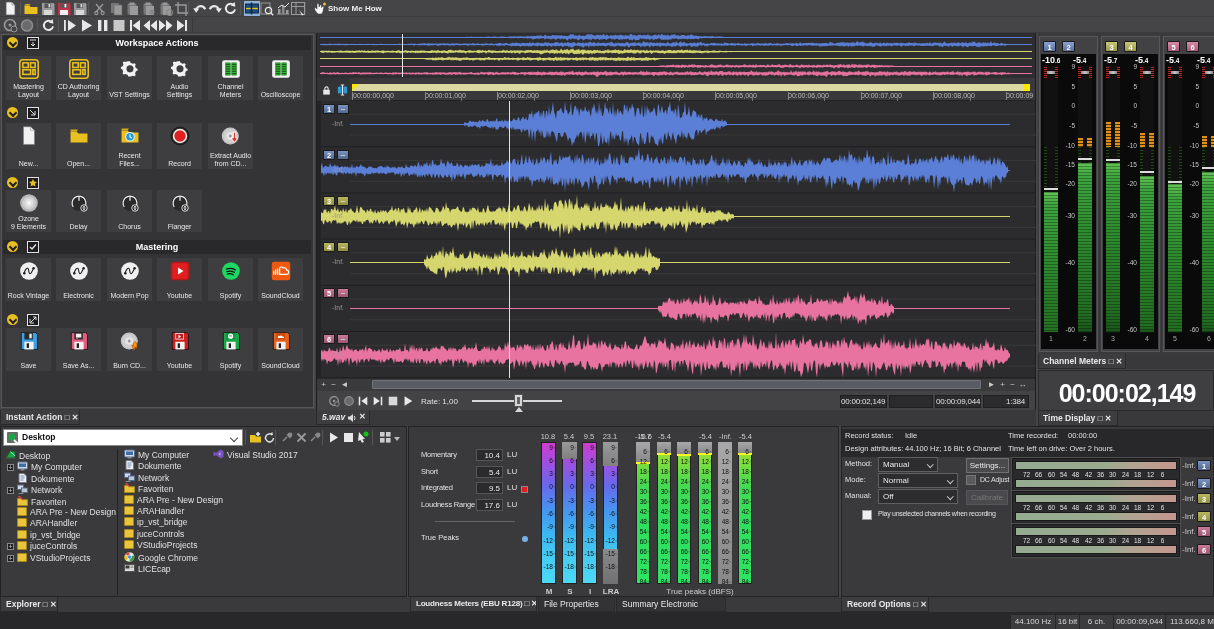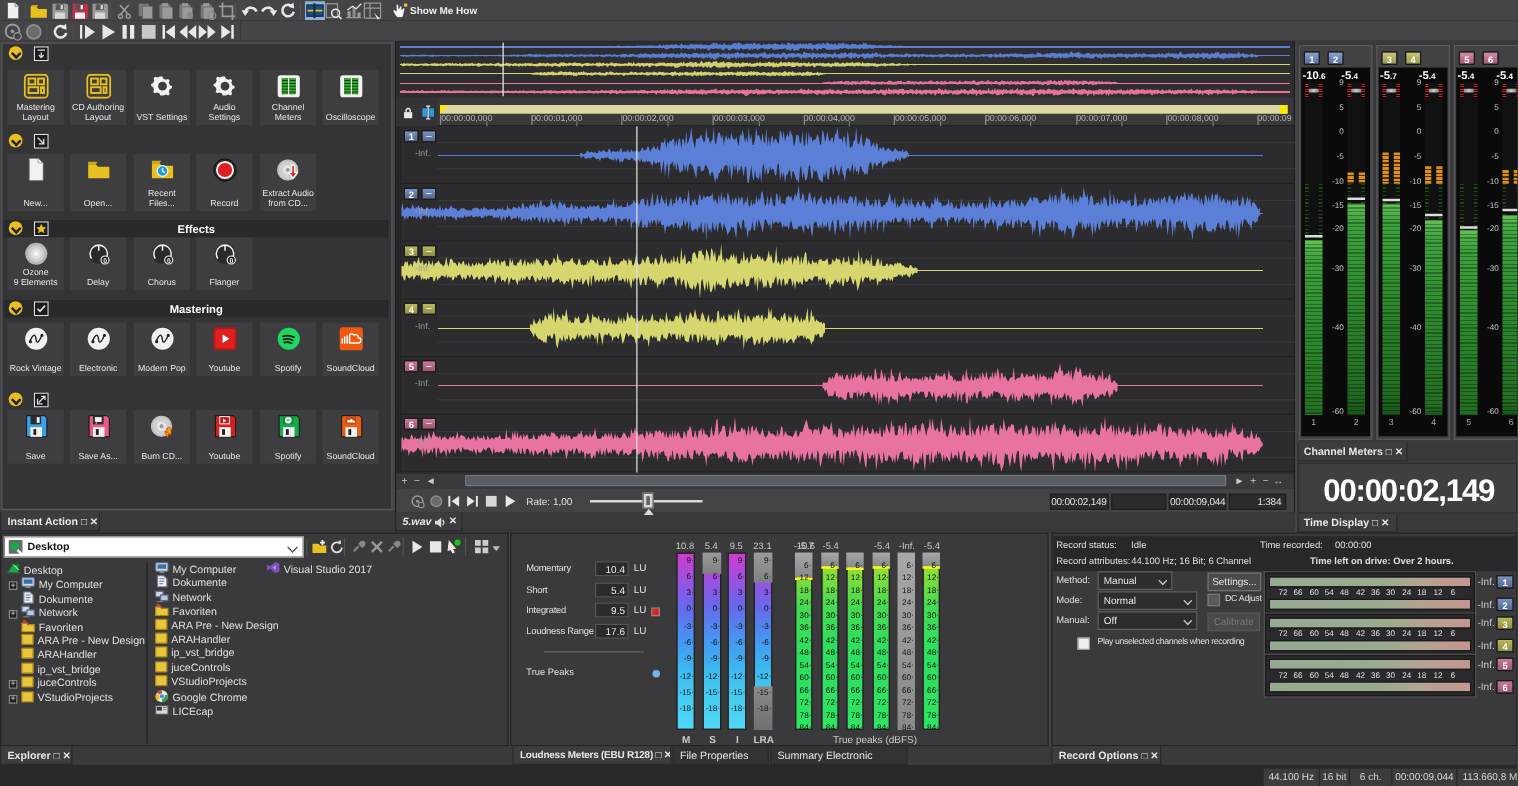--- a/index.html
+++ b/index.html
@@ -176,21 +176,21 @@
     </svg>
 <svg class="abs" style="left:174px;top:18px" width="16" height="15" viewBox="0 0 16 15">
       <path d="M3 2l7.5 5.5L3 13z" fill="#e8e8e8"></path>
       <rect x="11" y="2" width="2" height="11" fill="#e8e8e8"></rect>
     </svg>
 <div class="abs" style="left:37px;top:19px;width:1px;height:13px;background:#39393b;border-right:1px solid #555;"></div>
 <div class="abs" style="left:58px;top:19px;width:1px;height:13px;background:#39393b;border-right:1px solid #555;"></div>
 <div class="abs" style="left:0;top:17px;width:193px;height:16px;border-right:1px solid #39393b;"></div>
 
 <div class="abs" style="left:1px;top:34px;width:313px;height:374px;background:#343436;border:1px solid #57575a;"></div>
-<div class="hdr" style="top:176px;">Effects</div>
+<div class="hdr" style="top:36px;">Workspace Actions</div>
 <div class="hdr" style="top:240px;">Mastering</div>
 <div class="chev" style="top:37px;"></div>
 <svg class="abs" style="left:27px;top:37px" width="12" height="12" viewBox="0 0 12 12">
       <rect x="0.5" y="0.5" width="11" height="11" fill="#1d1d1f" stroke="#e0e0e0"></rect>
       <path d="M3 3h6M6 5v4M4 7l2 2 2-2" stroke="#e0e0e0" fill="none"></path>
     </svg>
 <div class="chev" style="top:107px;"></div>
 <svg class="abs" style="left:27px;top:107px" width="12" height="12" viewBox="0 0 12 12">
       <rect x="0.5" y="0.5" width="11" height="11" fill="#1d1d1f" stroke="#e0e0e0"></rect>
       <path d="M3 3l5 5M8 4v4H4" stroke="#e0e0e0" fill="none"></path>
@@ -1095,25 +1095,25 @@
 <div class="pknum" style="left:738px;top:548px;width:14px;z-index:3;">66<span style="color:#333;">⋅</span></div>
 <div class="pknum" style="left:738px;top:558px;width:14px;z-index:3;">72<span style="color:#333;">⋅</span></div>
 <div class="pknum" style="left:738px;top:568px;width:14px;z-index:3;">78<span style="color:#333;">⋅</span></div>
 <div class="pknum" style="left:738px;top:578px;width:14px;z-index:3;">84<span style="color:#333;">⋅</span></div>
 <div class="abs" style="left:640px;top:587px;width:120px;color:#ccc;font-size:8px;text-align:center;">True peaks (dBFS)</div>
 
 <div class="abs" style="left:841px;top:426px;width:373px;height:171px;background:#3a3a3c;border:1px solid #232325;"></div>
 <div class="abs" style="left:842px;top:429px;width:371px;height:28px;background:#28282a;"></div>
 <div class="rotext" style="left:845px;top:431px;font-size:7.5px;">Record status:</div>
 <div class="rotext" style="left:905px;top:431px;font-size:7.5px;">Idle</div>
-<div class="rotext" style="left:845px;top:444px;font-size:7.5px;">Record attributes:</div>
+<div class="rotext" style="left:845px;top:444px;font-size:7.5px;">Design attributes:</div>
 <div class="rotext" style="left:905px;top:444px;font-size:7.5px;">44.100 Hz; 16 Bit; 6 Channel</div>
 <div class="rotext" style="left:1008px;top:431px;font-size:7.5px;">Time recorded:</div>
 <div class="rotext" style="left:1068px;top:431px;font-size:7.5px;">00:00:00</div>
-<div class="rotext" style="left:1048px;top:444px;font-size:7.5px;font-weight:bold;">Time left on drive: Over 2 hours.</div>
+<div class="rotext" style="left:1008px;top:444px;font-size:7.5px;">Time left on drive: Over 2 hours.</div>
 <div class="rotext" style="left:845px;top:459px;font-size:7.5px;">Method:</div>
 <div class="dd" style="left:878px;top:457px;width:60px;">Manual</div>
 <div class="rotext" style="left:845px;top:475px;font-size:7.5px;">Mode:</div>
 <div class="dd" style="left:878px;top:473px;width:80px;">Normal</div>
 <div class="rotext" style="left:845px;top:491px;font-size:7.5px;">Manual:</div>
 <div class="dd" style="left:878px;top:489px;width:80px;">Off</div>
 <div class="btn" style="left:966px;top:458px;width:43px;">Settings...</div>
 <div class="abs" style="left:966px;top:475px;width:10px;height:10px;background:#5a5a5c;border:1px solid #777;"></div>
 <div class="rotext" style="left:980px;top:476px;font-size:7px;letter-spacing:-0.2px;">DC Adjust</div>
 <div class="btn" style="left:966px;top:490px;width:42px;color:#77777a;border-color:#55555a;">Calibrate</div>

